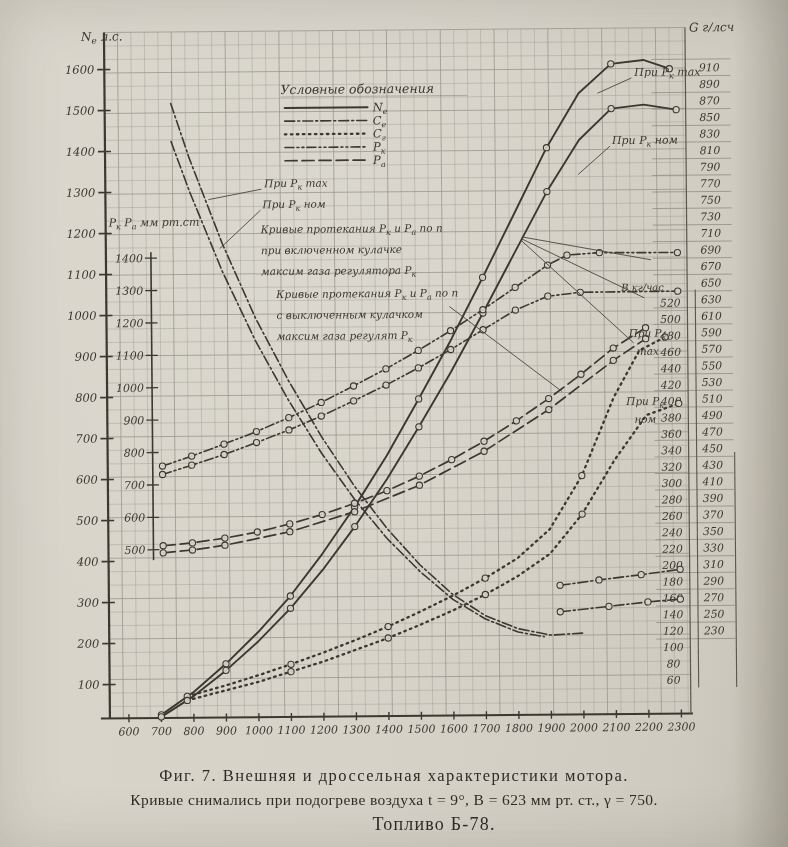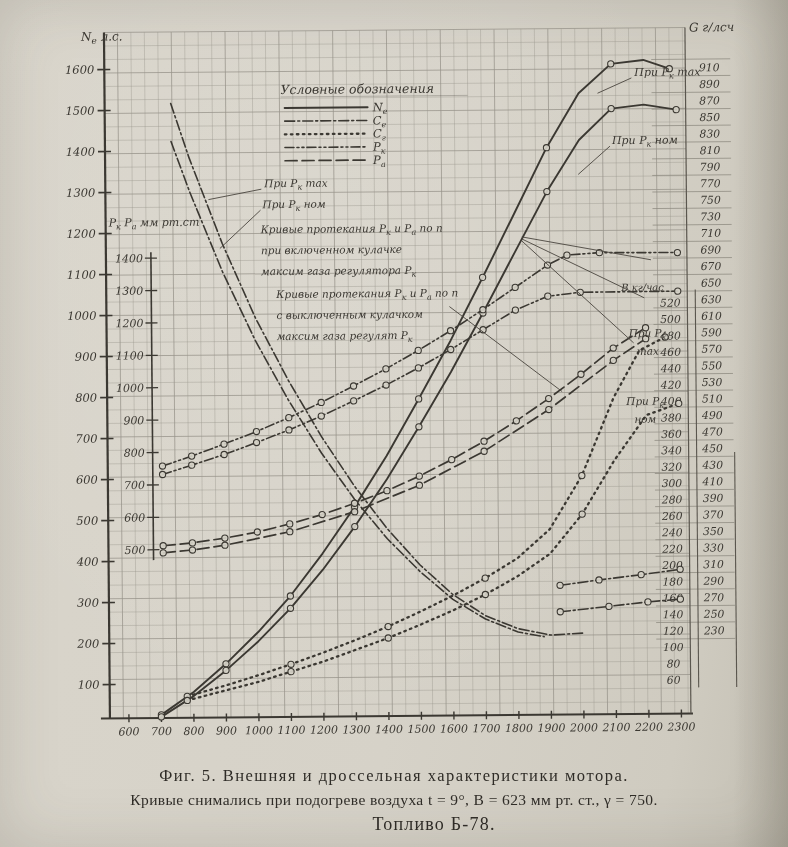--- a/index.html
+++ b/index.html
@@ -482,17 +482,17 @@
           <text x="614" y="146" font-size="11">При P<tspan dy="3" font-size="8">к</tspan><tspan dy="-3" font-size="11"> ном</tspan></text>
           <text x="266" y="186" font-size="10.5">При P<tspan dy="3" font-size="8">к</tspan><tspan dy="-3" font-size="10.5"> max</tspan></text>
           <text x="264" y="207" font-size="10.5">При P<tspan dy="3" font-size="8">к</tspan><tspan dy="-3" font-size="10.5"> ном</tspan></text>
           <text x="262" y="232" font-size="10.5"><tspan x="262" dy="0">Кривые протекания P<tspan dy="3" font-size="8">к</tspan><tspan dy="-3" font-size="10.5"> и P</tspan><tspan dy="3" font-size="8">а</tspan><tspan dy="-3" font-size="10.5"> по n</tspan></tspan><tspan x="262" dy="21">при включенном кулачке</tspan><tspan x="262" dy="21">максим газа регулятора P<tspan dy="3" font-size="8">к</tspan><tspan dy="-3" font-size="10.5"></tspan></tspan></text>
           <text x="277" y="297" font-size="10.5"><tspan x="277" dy="0">Кривые протекания P<tspan dy="3" font-size="8">к</tspan><tspan dy="-3" font-size="10.5"> и P</tspan><tspan dy="3" font-size="8">а</tspan><tspan dy="-3" font-size="10.5"> по n</tspan></tspan><tspan x="277" dy="21">с выключенным кулачком</tspan><tspan x="277" dy="21">максим газа регулят P<tspan dy="3" font-size="8">к</tspan><tspan dy="-3" font-size="10.5"></tspan></tspan></text>
           <text x="629" y="339" font-size="10.5"><tspan x="629" dy="0">При P<tspan dy="3" font-size="8">к</tspan><tspan dy="-3" font-size="10.5"></tspan></tspan><tspan x="637" dy="15">max</tspan></text>
           <text x="626" y="407" font-size="10.5"><tspan x="626" dy="0">При P<tspan dy="3" font-size="8">к</tspan><tspan dy="-3" font-size="10.5"></tspan></tspan><tspan x="634" dy="15">ном</tspan></text>
         </g>
       </g>
     </svg>
-  <div class="caption cap1">Фиг. 5. Внешняя и дроссельная характеристики мотора.</div>
+  <div class="caption cap1">Фиг. 7. Внешняя и дроссельная характеристики мотора.</div>
   <div class="caption cap2">Кривые снимались при подогреве воздуха t = 9°,  B = 623 мм рт. ст.,  γ = 750.</div>
   <div class="caption cap3">Топливо Б-78.</div>
   <div class="edge-shade"></div>
 </div>
 
 </body></html>

